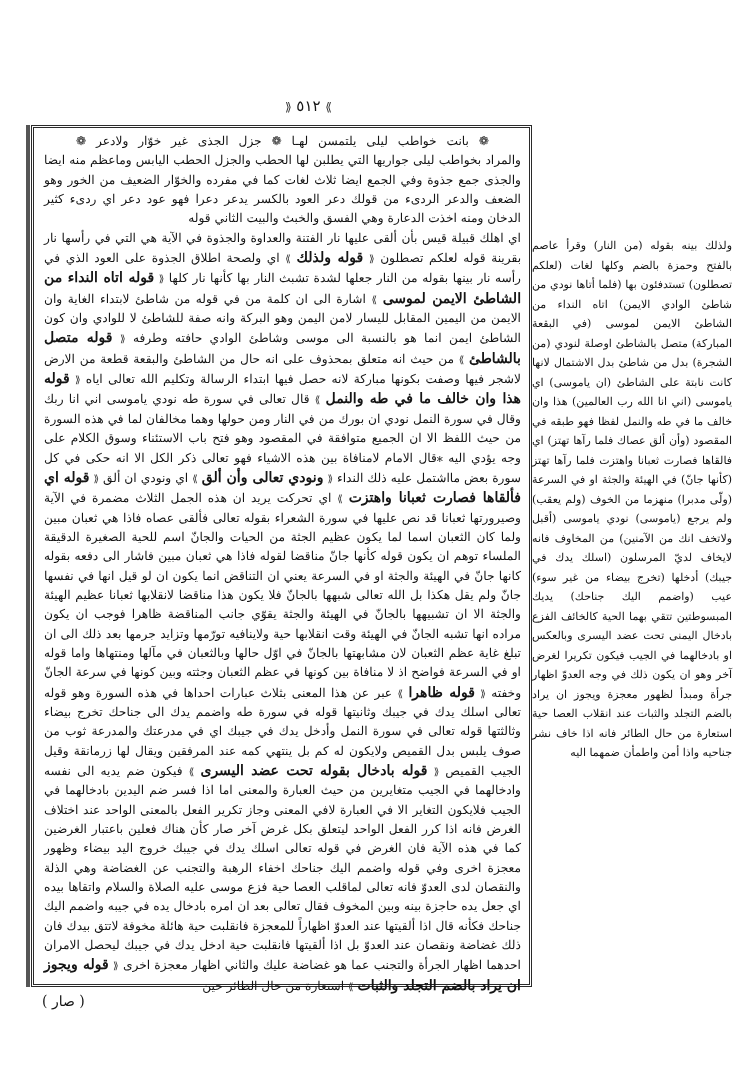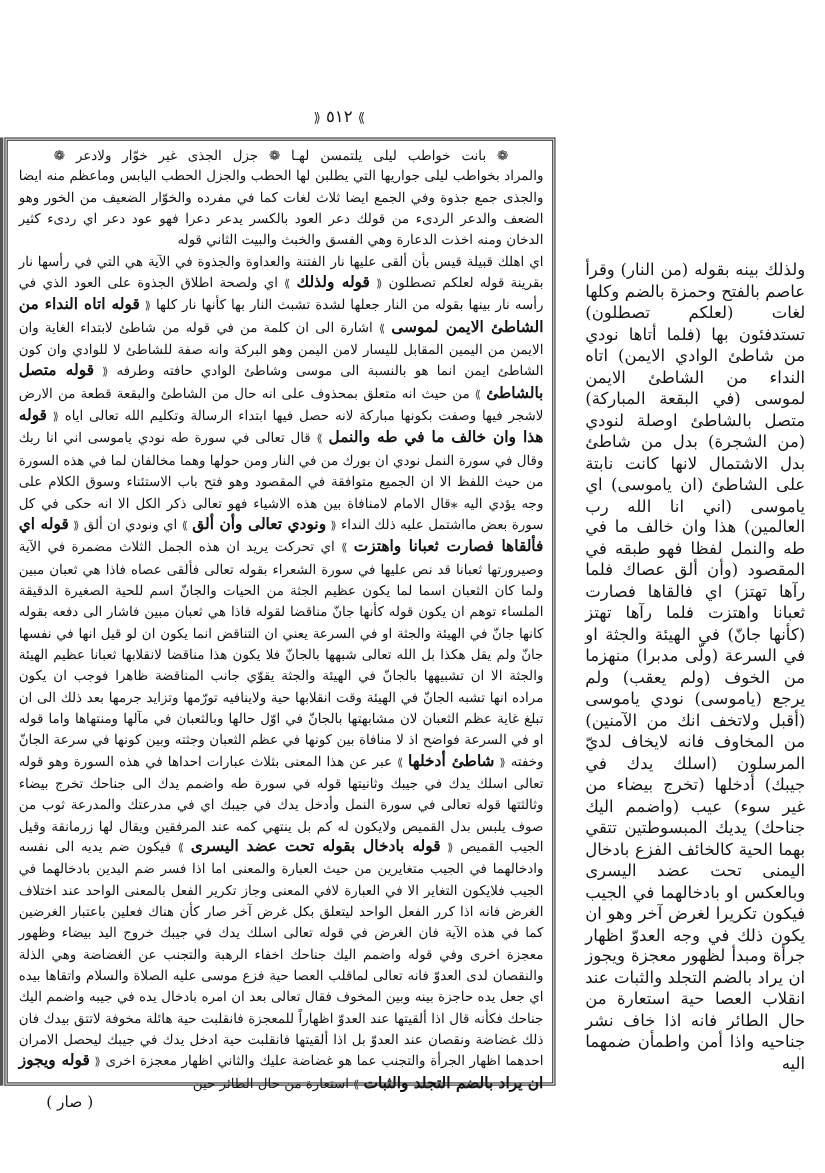--- a/index.html
+++ b/index.html
@@ -6,40 +6,40 @@
   body {
     width:750px; height:1066px; background:#ffffff; position:relative; overflow:hidden;
     font-family:"DejaVu Serif", serif; color:#141414;
   }
   .page-number {
     position:absolute; top:97px; left:222px; width:110px; text-align:right;
     font-size:15px; direction:rtl; letter-spacing:1px;
   }
   .page-number .orn { font-size:12px; color:#333; }
   .frame {
-    position:absolute; left:4px; top:125px; width:501px; height:862px;
+    position:absolute; left:31px; top:125px; width:501px; height:862px;
     border:3px double #2a2a2a; box-sizing:border-box;
   }
   .frame::before {
     content:""; position:absolute; left:-8px; top:-3px; width:4px; height:862px;
     background:#555;
   }
   .main-text {
     position:absolute; left:10px; right:8px; top:4px;
     direction:rtl; text-align:justify; text-align-last:right;
     font-size:12.2px; line-height:19.35px;
   }
   .main-text p { margin:0; }
   .verse { text-align:center !important; text-align-last:center !important; word-spacing:6px; }
   .kw { font-weight:bold; font-size:14px; }
   .orn2 { font-size:10px; color:#333; }
   .margin-col {
     position:absolute; left:532px; top:236px; width:200px;
     direction:rtl; text-align:justify; text-align-last:right;
-    font-size:15px; line-height:19.5px;
+    font-size:11px; line-height:19.5px;
   }
   .catchword {
     position:absolute; left:42px; top:993px; font-size:14px; direction:rtl;
   }
 </style>
 </head>
 <body>
 
 <div class="page-number">
   <span class="orn">⟫</span>
@@ -71,21 +71,21 @@
       <span>قال تعالى في سورة طه نودي ياموسى اني انا ربك وقال في سورة النمل نودي ان بورك من في النار ومن حولها وهما مخالفان لما في هذه السورة من حيث اللفظ الا ان الجميع متوافقة في المقصود وهو فتح باب الاستئناء وسوق الكلام على وجه يؤدي اليه ⁎قال الامام لامنافاة بين هذه الاشياء فهو تعالى ذكر الكل الا انه حكى في كل سورة بعض مااشتمل عليه ذلك النداء</span>
       <span class="orn2">⟪</span>
       <span class="kw">ونودي تعالى وأن ألق</span>
       <span class="orn2">⟫</span>
       <span>اي ونودي ان ألق</span>
       <span class="orn2">⟪</span>
       <span class="kw">قوله اي فألقاها فصارت ثعبانا واهتزت</span>
       <span class="orn2">⟫</span>
       <span>اي تحركت يريد ان هذه الجمل الثلاث مضمرة في الآية وصيرورتها ثعبانا قد نص عليها في سورة الشعراء بقوله تعالى فألقى عصاه فاذا هي ثعبان مبين ولما كان الثعبان اسما لما يكون عظيم الجثة من الحيات والجانّ اسم للحية الصغيرة الدقيقة الملساء توهم ان يكون قوله كأنها جانّ مناقضا لقوله فاذا هي ثعبان مبين فاشار الى دفعه بقوله كانها جانّ في الهيئة والجثة او في السرعة يعني ان التناقض انما يكون ان لو قيل انها في نفسها جانّ ولم يقل هكذا بل الله تعالى شبهها بالجانّ فلا يكون هذا مناقضا لانقلابها ثعبانا عظيم الهيئة والجثة الا ان تشبيهها بالجانّ في الهيئة والجثة يقوّي جانب المناقضة ظاهرا فوجب ان يكون مراده انها تشبه الجانّ في الهيئة وقت انقلابها حية ولاينافيه تورّمها وتزايد جرمها بعد ذلك الى ان تبلغ غاية عظم الثعبان لان مشابهتها بالجانّ في اوّل حالها وبالثعبان في مآلها ومنتهاها واما قوله او في السرعة فواضح اذ لا منافاة بين كونها في عظم الثعبان وجثته وبين كونها في سرعة الجانّ وخفته</span>
       <span class="orn2">⟪</span>
-      <span class="kw">شاطئ أدخلها</span>
+      <span class="kw">قوله ظاهرا</span>
       <span class="orn2">⟫</span>
       <span>عبر عن هذا المعنى بثلاث عبارات احداها في هذه السورة وهو قوله تعالى اسلك يدك في جيبك وثانيتها قوله في سورة طه واضمم يدك الى جناحك تخرج بيضاء وثالثتها قوله تعالى في سورة النمل وأدخل يدك في جيبك اي في مدرعتك والمدرعة ثوب من صوف يلبس بدل القميص ولايكون له كم بل ينتهي كمه عند المرفقين ويقال لها زرمانقة وقيل الجيب القميص</span>
       <span class="orn2">⟪</span>
       <span class="kw">قوله بادخال بقوله تحت عضد اليسرى</span>
       <span class="orn2">⟫</span>
       <span>فيكون ضم يديه الى نفسه وادخالهما في الجيب متغايرين من حيث العبارة والمعنى اما اذا فسر ضم اليدين بادخالهما في الجيب فلايكون التغاير الا في العبارة لافي المعنى وجاز تكرير الفعل بالمعنى الواحد عند اختلاف الغرض فانه اذا كرر الفعل الواحد ليتعلق بكل غرض آخر صار كأن هناك فعلين باعتبار الغرضين كما في هذه الآية فان الغرض في قوله تعالى اسلك يدك في جيبك خروج اليد بيضاء وظهور معجزة اخرى وفي قوله واضمم اليك جناحك اخفاء الرهبة والتجنب عن الغضاضة وهي الذلة والنقصان لدى العدوّ فانه تعالى لماقلب العصا حية فزع موسى عليه الصلاة والسلام واتقاها بيده اي جعل يده حاجزة بينه وبين المخوف فقال تعالى بعد ان امره بادخال يده في جيبه واضمم اليك جناحك فكأنه قال اذا ألقيتها عند العدوّ اظهاراً للمعجزة فانقلبت حية هائلة مخوفة لاتتق بيدك فان ذلك غضاضة ونقصان عند العدوّ بل اذا ألقيتها فانقلبت حية ادخل يدك في جيبك ليحصل الامران احدهما اظهار الجرأة والتجنب عما هو غضاضة عليك والثاني اظهار معجزة اخرى</span>
       <span class="orn2">⟪</span>
       <span class="kw">قوله ويجوز ان يراد بالضم التجلد والثبات</span>
       <span class="orn2">⟫</span>
       <span>استعارة من حال الطائر حين</span>

